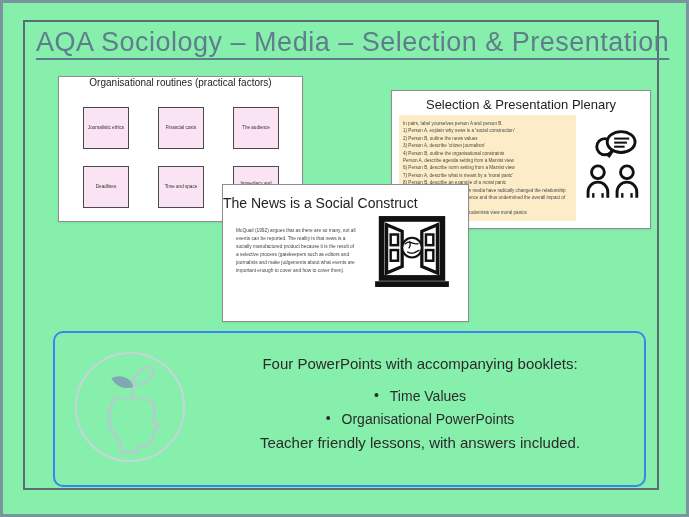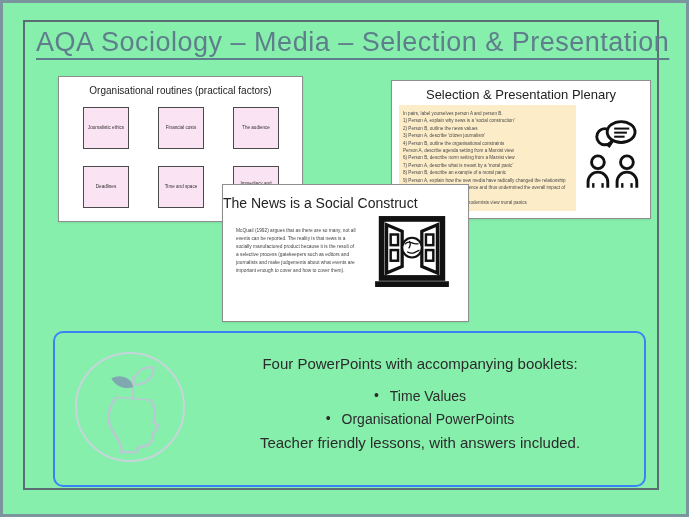--- a/index.html
+++ b/index.html
@@ -21,32 +21,32 @@
     text-decoration:underline;text-underline-offset:7px;text-decoration-thickness:2px;
     white-space:nowrap;
   }
   .slide{
     position:absolute;background:#fff;border:1px solid #8e8e8e;
     box-shadow:0 1px 2px rgba(0,0,0,.08);
   }
   
   .slide-routines{left:55px;top:73px;width:243px;height:144px;z-index:2;}
   .slide-routines .slide-title{
-    margin-top:8px;text-align:center;font-size:10px;color:#222;
+    text-align:center;font-size:10px;color:#222;
   }
   .factor-box{
     position:absolute;width:46px;height:42px;
     background:#fae3f2;border:1px solid #4a4a4a;
     display:flex;align-items:center;justify-content:center;text-align:center;
     font-size:4.6px;color:#333;padding:2px;box-sizing:border-box;line-height:1.25;
   }
   .fb0{left:24px;top:30px;} .fb1{left:99px;top:30px;} .fb2{left:174px;top:30px;}
   .fb3{left:24px;top:89px;} .fb4{left:99px;top:89px;} .fb5{left:174px;top:89px;}
   
-  .slide-plenary{left:388px;top:77px;width:258px;height:137px;z-index:2;}
+  .slide-plenary{left:388px;top:87px;width:258px;height:137px;z-index:2;}
   .slide-plenary .slide-title{
     margin-top:6px;text-align:center;font-size:13px;color:#222;
   }
   .plenary-block{
     position:absolute;left:7px;top:24px;width:177px;height:106px;
     background:#fcecc7;padding:5px 4px;box-sizing:border-box;
   }
   .plenary-block div{
     font-size:4.6px;line-height:7.4px;color:#4a4a4a;white-space:nowrap;overflow:hidden;
   }

